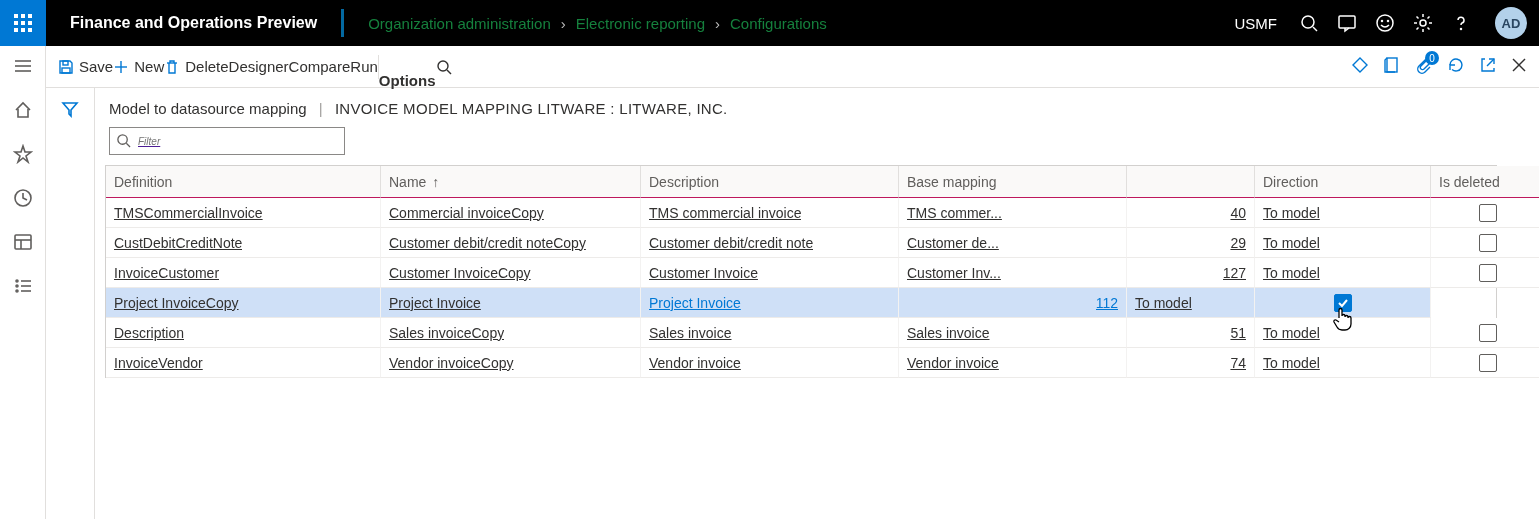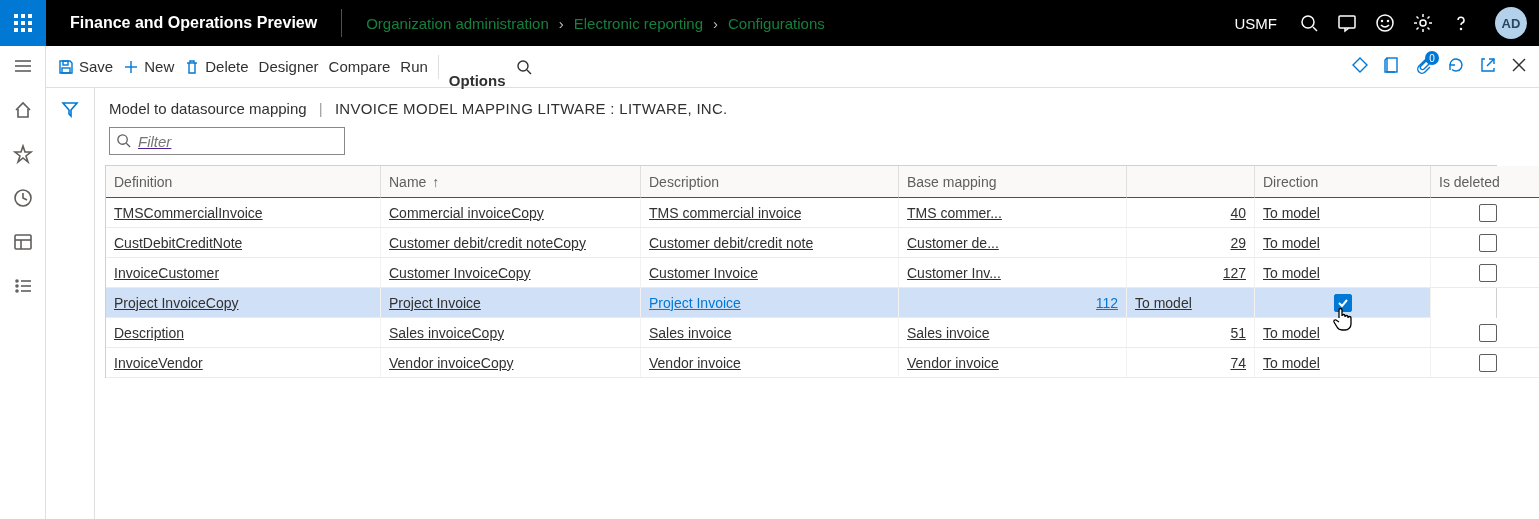--- a/index.html
+++ b/index.html
@@ -1,56 +1,56 @@
 <!DOCTYPE html>
 <html><head>
 <meta charset="utf-8">
 <style>
   * { box-sizing: border-box; }
   html, body { margin: 0; padding: 0; font-family: "Segoe UI", Arial, sans-serif; font-size: 14px; color: #323130; background: #fff; width: 1539px; height: 519px; overflow: hidden; }
   .topbar { height: 46px; background: #000; color: #fff; display: flex; align-items: center; }
   .waffle { width: 46px; height: 46px; background: #0078d4; display: flex; align-items: center; justify-content: center; }
   .waffle svg { width: 18px; height: 18px; fill: #fff; }
-  .app-title { font-weight: 600; font-size: 16px; padding: 0 24px; border-right: 1px solid #0369a1; height: 28px; display: flex; align-items: center; }
+  .app-title { font-weight: 600; font-size: 16px; padding: 0 24px; border-right: 3px solid #0369a1; height: 28px; display: flex; align-items: center; }
   .breadcrumb { display: flex; align-items: center; padding: 0 24px; flex: 1; font-size: 15px; }
   .breadcrumb .sep { margin: 0 10px; color: #bbb; }
   .breadcrumb .bc-item { color: #15803d; white-space: nowrap; }
   .top-right { display: flex; align-items: center; gap: 18px; padding: 0 12px 0 0; }
   .top-right .company { font-size: 15px; margin-right: 4px; }
   .top-right .ticon { width: 20px; height: 20px; display: flex; align-items: center; justify-content: center; }
   .top-right .ticon svg { stroke: #fff; fill: none; }
   .avatar { width: 32px; height: 32px; border-radius: 50%; background: #b3d1ea; color: #2a4661; display:flex; align-items:center; justify-content:center; font-weight:600; font-size:13px; margin-left: 6px;}
   .shell { display: flex; height: calc(519px - 46px); }
   .leftrail { width: 46px; border-right: 1px solid #e1dfdd; display: flex; flex-direction: column; align-items:center; padding-top: 10px; gap: 24px; }
   .leftrail .ricon { width: 20px; height: 20px; display:flex; align-items:center; justify-content:center; }
   .leftrail .ricon svg { stroke: #605e5c; fill: none; }
   .main { flex: 1; display: flex; flex-direction: column; }
   .actionbar { height: 42px; border-bottom: 1px solid #e1dfdd; display:flex; align-items:center; padding: 0 12px; gap: 18px; }
-  .ab-left { display:flex; align-items:center; gap: 10px; }
+  .ab-left { display:flex; align-items:center; gap: 0; }
   .ab-btn { display: inline-flex; align-items: center; gap: 5px; cursor: pointer; font-size: 15px; }
   .ab-btn svg { width: 16px; height: 16px; }
   .ab-btn .label {}
   .ab-btn.plain { }
   .ab-strong { font-weight: 600; margin-top: 28px; }
   .ab-divider { width: 1px; height: 24px; background: #e1dfdd; }
   .ab-right { margin-left: auto; display: flex; align-items: center; gap: 14px;}
   .ab-right .rbtn svg { stroke: #0078d4; }
   .ab-right .rbtn.close svg { stroke: #323130; }
   .ab-right .badge-icon { position: relative; }
   .ab-right .badge-icon .count { position:absolute; top:-5px; right:-6px; background:#0078d4; color:#fff; border-radius: 8px; font-size:10px; min-width:14px; height:14px; display:flex; align-items:center; justify-content:center; padding: 0 3px;}
   .content-row { display: flex; flex: 1; min-height:0;}
   .filter-rail { width: 48px; display:flex; justify-content:center; padding-top: 12px;}
   .filter-rail svg { stroke: #0078d4; fill: none; width: 18px; height: 18px;}
   .content { flex:1; border-left:1px solid #e1dfdd; padding: 10px 28px 0 10px; overflow: hidden;}
   .page-head { margin: 2px 0 10px 4px; font-size:15px;}
   .page-head .sep { margin: 0 8px; color: #a19f9d;}
   .page-head .sub { letter-spacing: .3px; }
   .filter-box { position: relative; width: 236px; height: 28px; border:1px solid #8a8886; display: flex; align-items:center; padding-left: 26px; margin: 0 0 10px 4px;}
   .filter-box svg { position:absolute; left:6px; top:5px; width:15px; height:15px; stroke:#605e5c; fill:none;}
-  .filter-box input { border:none; outline:none; width:100%; font-size:15px; font-style: italic; color:#4c1d95; background:transparent;text-decoration:underline;}
+  .filter-box input { border:none; outline:none; width:100%; font-size:10px; font-style: italic; color:#4c1d95; background:transparent;text-decoration:underline;}
   .grid { border:1px solid #d2d0ce; border-bottom:none; width: 100%; max-width: 1392px;}
   .grow { display:grid; grid-template-columns: 275px 260px 258px 228px 128px 176px 115px; align-items:stretch;}
   .ghead .gcell { background:#faf9f8; border-bottom:1px solid #be185d; border-right:1px solid #e1dfdd; height:32px; display:flex; align-items:center; padding:0 8px; font-weight:400; color:#605e5c;}
   .gbody .grow .gcell { border-bottom:1px solid #edebe9; border-right:1px solid #f3f2f1; height:30px; display:flex; align-items:center; padding:0 8px; background:#fff;}
   .gcell.num { justify-content:flex-end; padding-right: 10px; }
   .gcell.chk { justify-content:center; position: relative; padding: 0;}
   .grow.selected .gcell { background:#cfe0f7; }
   .grow.selected .link { color:#0078d4; }
   .chkbox { width:18px; height:18px; border:1px solid #605e5c; border-radius:2px; display:inline-flex; align-items:center; justify-content:center; background:#fff;}
   .chkbox.checked { background:#0078d4; border-color:#0078d4;}

